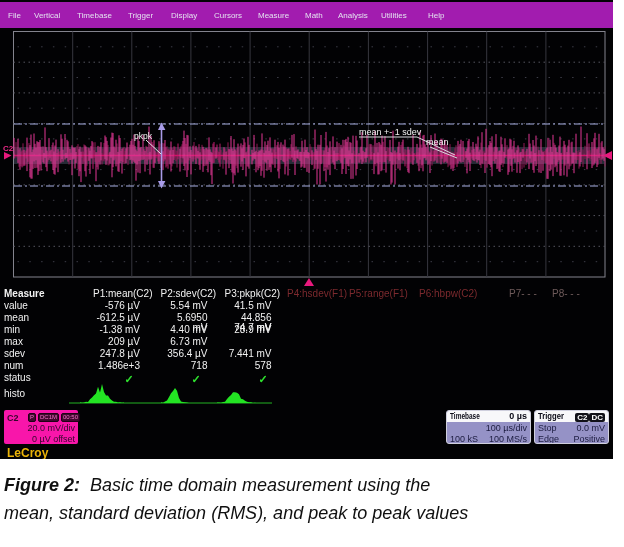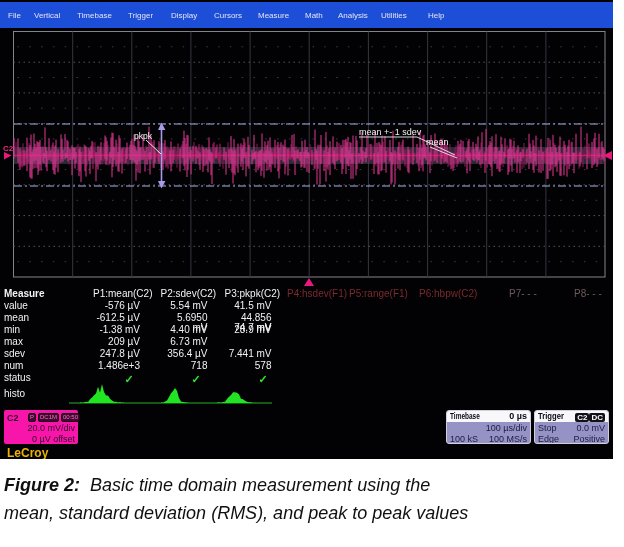--- a/index.html
+++ b/index.html
@@ -1,17 +1,17 @@
 <!DOCTYPE html>
 <html><head><meta charset="utf-8"><title>f</title><style>
 *{margin:0;padding:0;box-sizing:border-box}
 html,body{width:624px;height:547px;background:#ffffff;font-family:"Liberation Sans",sans-serif;}
 #page{position:relative;width:624px;height:547px;overflow:hidden;}
 #shot{position:absolute;left:0;top:0;width:613px;height:459px;background:#020204;overflow:hidden;}
-#menubar{position:absolute;left:0;top:2px;width:613px;height:26px;background:#1d4ed8;color:#e4e2f0;font-size:8px;}
+#menubar{position:absolute;left:0;top:2px;width:613px;height:26px;background:#a21caf;color:#e4e2f0;font-size:8px;}
 #menubar span{position:absolute;top:9px;}
 svg{position:absolute;left:0;top:0;}
 .mc{position:absolute;width:95px;text-align:right;font-size:10px;color:#f2f2f2;line-height:10px;padding-left:48px;}
 .ml{position:absolute;font-size:10px;color:#f2f2f2;line-height:10px;white-space:nowrap;}
 .bold{font-weight:bold;}
 .dim{color:#7c2a2e;}
 .dim2{color:#6e5a5a;}
 .chk{position:absolute;color:#2ee02e;font-size:11px;font-weight:bold;}
 #c2box{position:absolute;left:4px;top:410px;width:74px;height:34px;background:#f816aa;border-radius:2px;color:#33072b;font-size:9px;}
 #c2box .r{position:absolute;right:3px;text-align:right;}
@@ -100,21 +100,21 @@
 <path d="M217,403.0 L217,402.6 L219,402.5 L221,402.8 L223,402.0 L225,401.7 L227,399.1 L229,396.8 L231,395.1 L233,392.3 L235,392.3 L237,392.8 L239,394.2 L241,398.8 L243,399.3 L245,400.8 L247,401.7 L249,402.2 L251,402.2 L253,402.9 L255,402.8 L256,403.0 Z" fill="#23e423"></path>
 </svg>
 <div class="ml bold" style="left:4.0px;top:289.0px;">Measure</div>
 <div class="mc " style="left:45.0px;top:289.0px;">P1:mean(C2)</div>
 <div class="mc " style="left:112.5px;top:289.0px;">P2:sdev(C2)</div>
 <div class="mc " style="left:176.5px;top:289.0px;">P3:pkpk(C2)</div>
 <div class="ml dim" style="left:287.0px;top:289.0px;">P4:hsdev(F1)</div>
 <div class="ml dim" style="left:349.0px;top:289.0px;">P5:range(F1)</div>
 <div class="ml dim" style="left:419.0px;top:289.0px;">P6:hbpw(C2)</div>
 <div class="ml dim2" style="left:509.0px;top:289.0px;">P7- - -</div>
-<div class="ml dim2" style="left:574px;top:289.0px;">P8- - -</div>
+<div class="ml dim2" style="left:552px;top:289.0px;">P8- - -</div>
 <div class="ml " style="left:4.0px;top:301.0px;">value</div>
 <div class="mc " style="left:45.0px;top:301.0px;">-576 µV</div>
 <div class="mc " style="left:112.5px;top:301.0px;text-align:right;">5.54 mV</div>
 <div class="mc " style="left:176.5px;top:301.0px;">41.5 mV</div>
 <div class="ml " style="left:4.0px;top:313.0px;">mean</div>
 <div class="mc " style="left:45.0px;top:313.0px;">-612.5 µV</div>
 <div class="mc " style="left:112.5px;top:313.0px;">5.6950 mV</div>
 <div class="mc " style="left:176.5px;top:313.0px;">44.856 mV</div>
 <div class="ml " style="left:4.0px;top:325.0px;">min</div>
 <div class="mc " style="left:45.0px;top:325.0px;">-1.38 mV</div>

